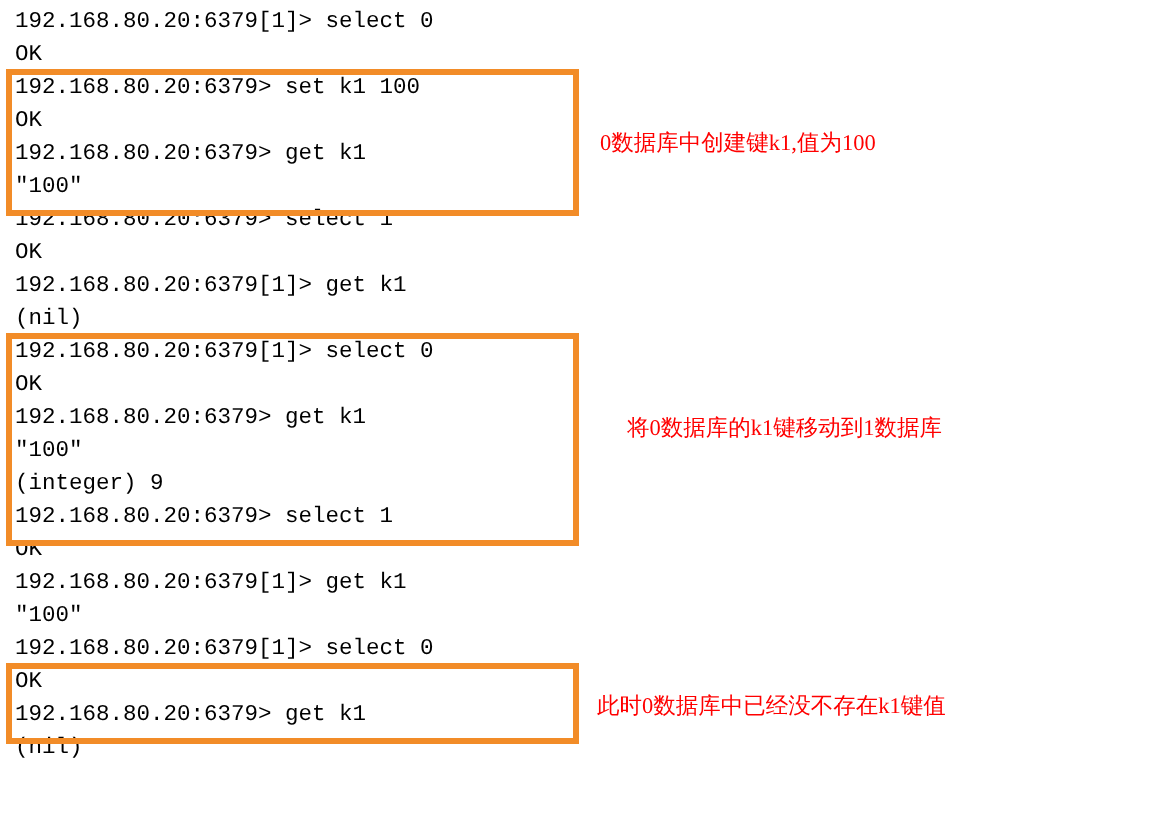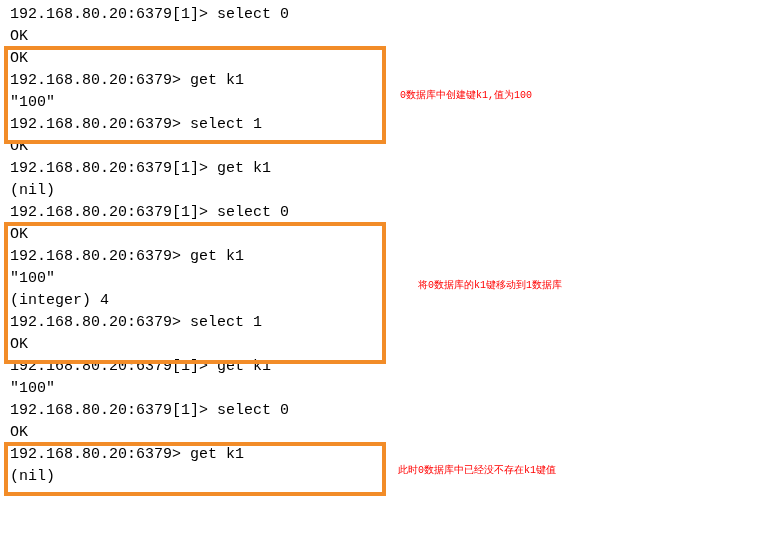--- a/index.html
+++ b/index.html
@@ -23,43 +23,44 @@
   }
   .box {
     position: absolute;
     border: 4px solid #f28c28;
     box-sizing: border-box;
     pointer-events: none;
   }
   .annotation {
     position: absolute;
     color: #ff0000;
-    font-family: Liberation Mono, monospace;
-    font-size: 10px;
+    font-family: Liberation Serif, serif;
+    font-size: 15px;
     white-space: nowrap;
   }
 </style>
 </head>
 <body>
 
 <div class="terminal">
   <div class="line">192.168.80.20:6379[1]&gt; select 0</div>
   <div class="line">OK</div>
+  <div class="line">192.168.80.20:6379&gt; set k1 100</div>
   <div class="line">OK</div>
   <div class="line">192.168.80.20:6379&gt; get k1</div>
   <div class="line">"100"</div>
   <div class="line">192.168.80.20:6379&gt; select 1</div>
   <div class="line">OK</div>
   <div class="line">192.168.80.20:6379[1]&gt; get k1</div>
   <div class="line">(nil)</div>
   <div class="line">192.168.80.20:6379[1]&gt; select 0</div>
   <div class="line">OK</div>
   <div class="line">192.168.80.20:6379&gt; get k1</div>
   <div class="line">"100"</div>
-  <div class="line">(integer) 4</div>
+  <div class="line">(integer) 9</div>
   <div class="line">192.168.80.20:6379&gt; select 1</div>
   <div class="line">OK</div>
   <div class="line">192.168.80.20:6379[1]&gt; get k1</div>
   <div class="line">"100"</div>
   <div class="line">192.168.80.20:6379[1]&gt; select 0</div>
   <div class="line">OK</div>
   <div class="line">192.168.80.20:6379&gt; get k1</div>
   <div class="line">(nil)</div>
 
   <div class="box" style="left:4px; top:46px; width:382px; height:98px;"></div>

